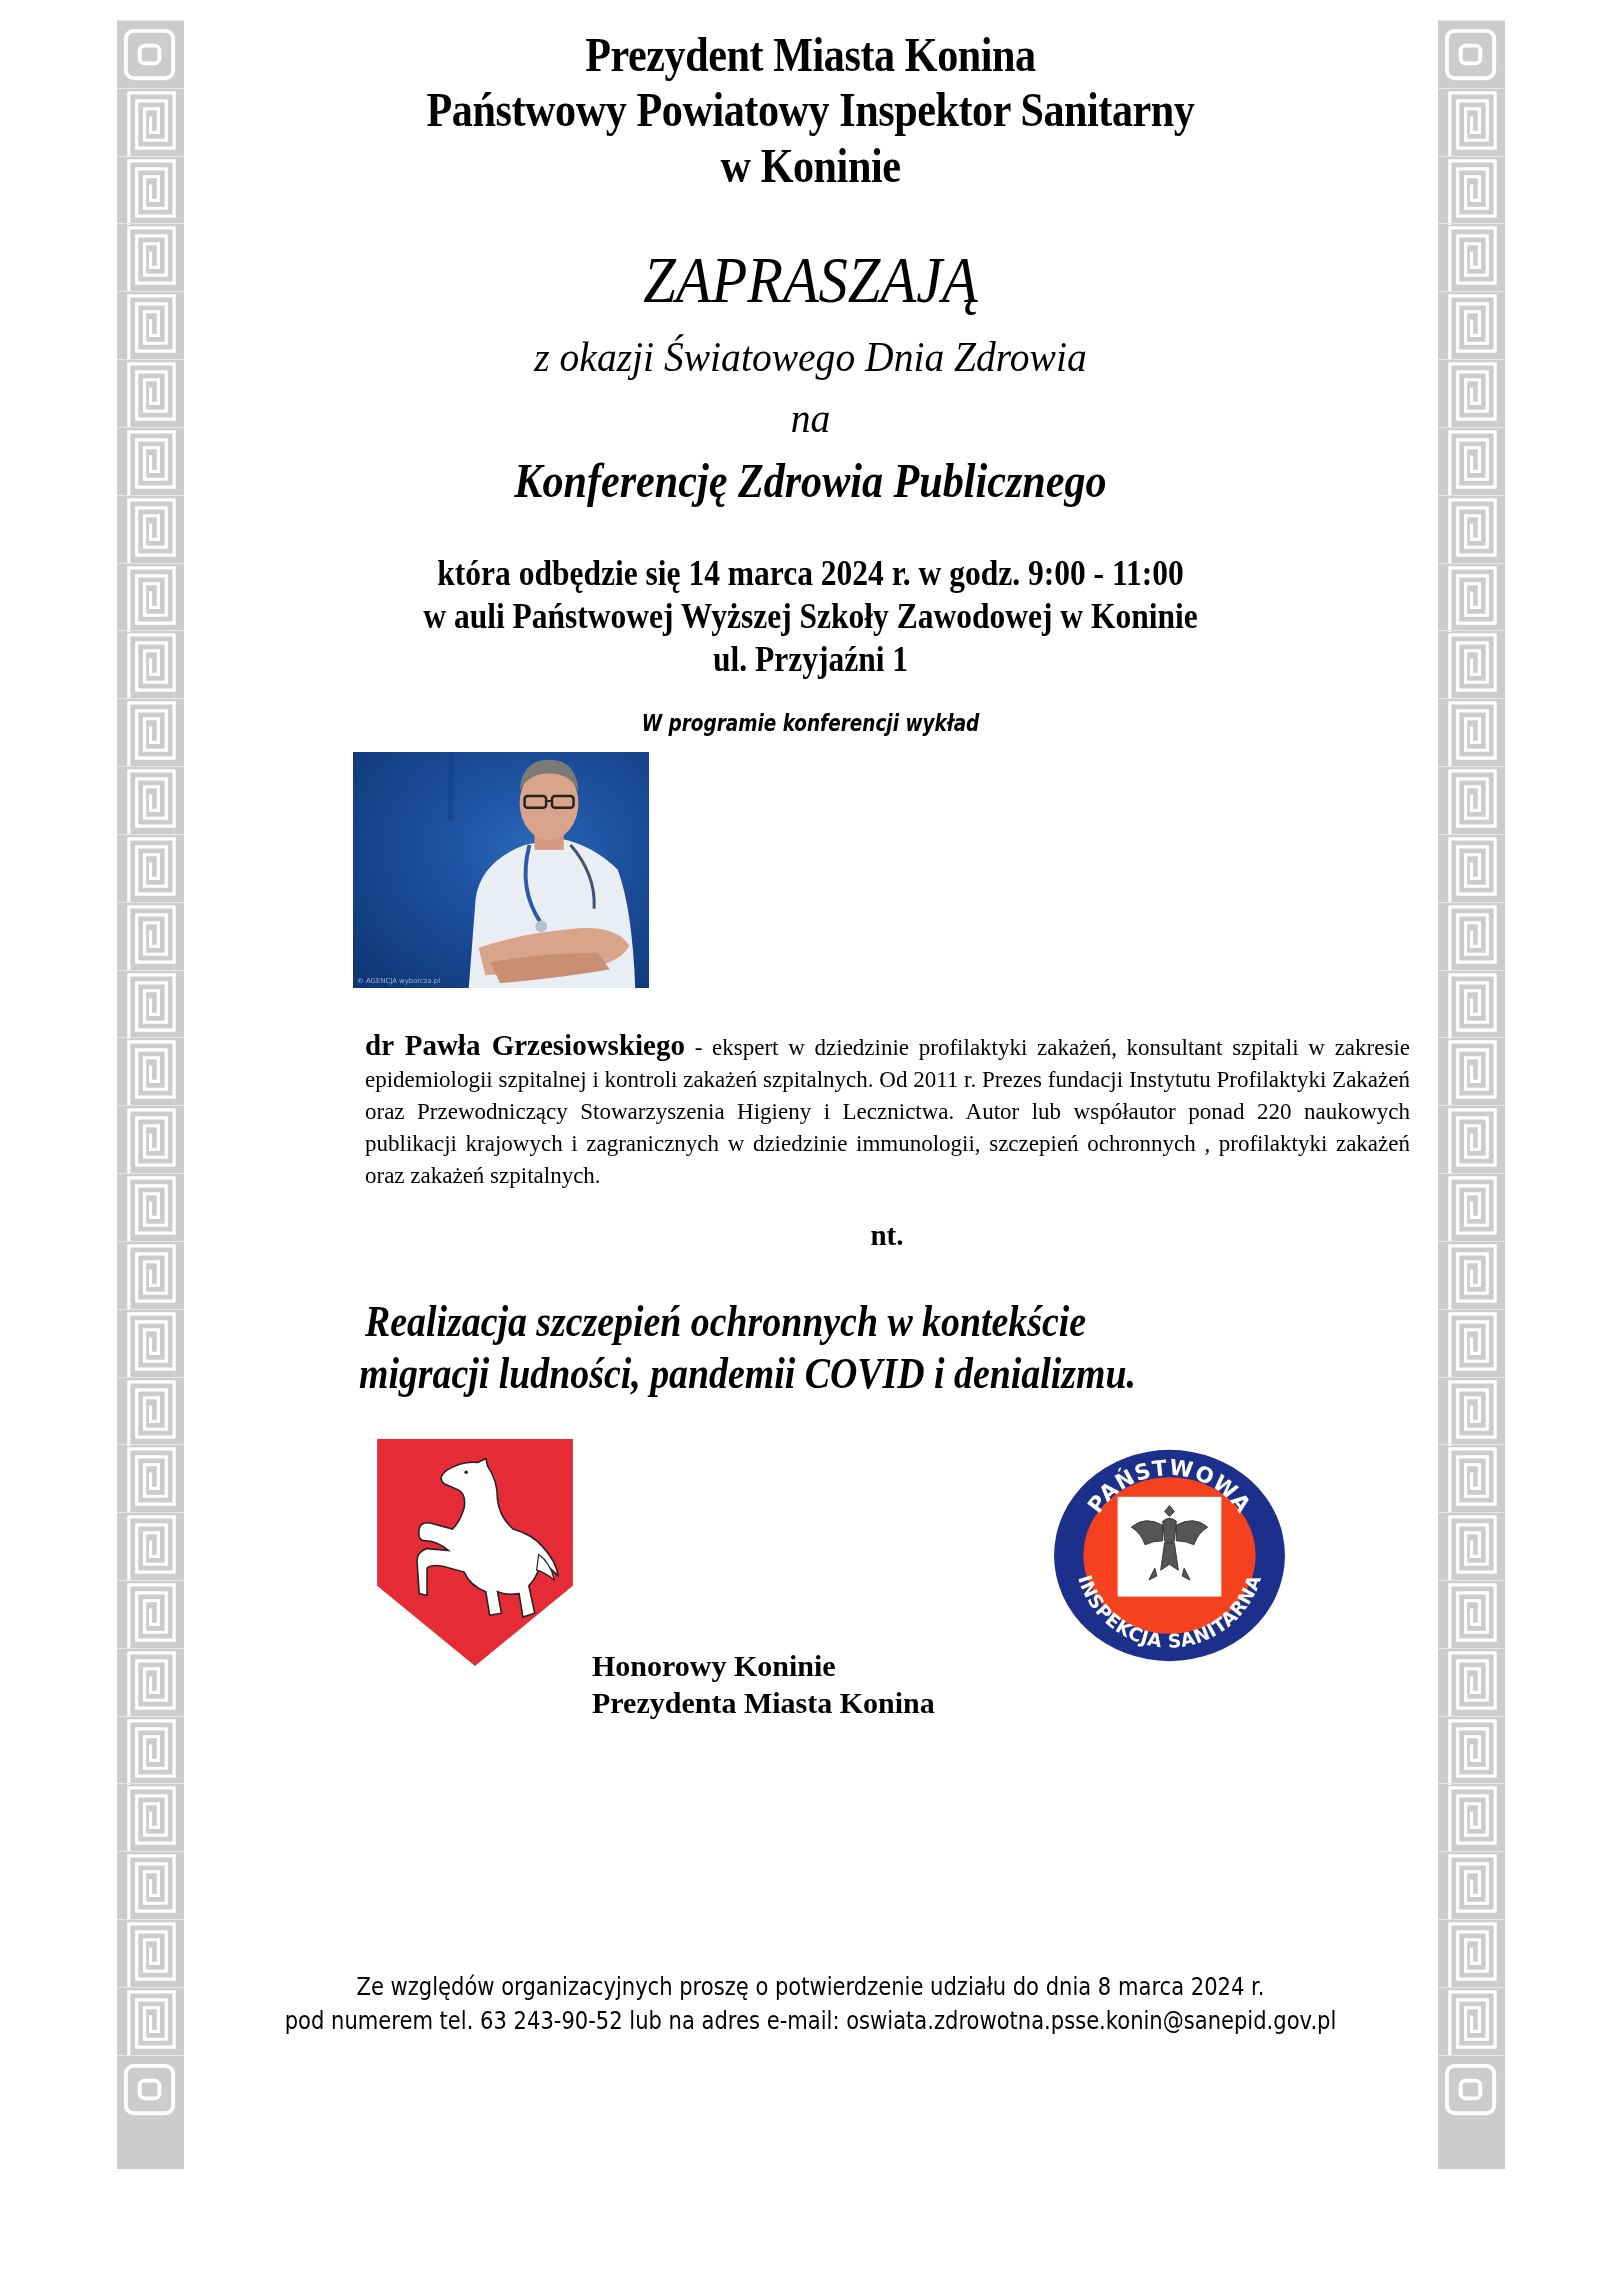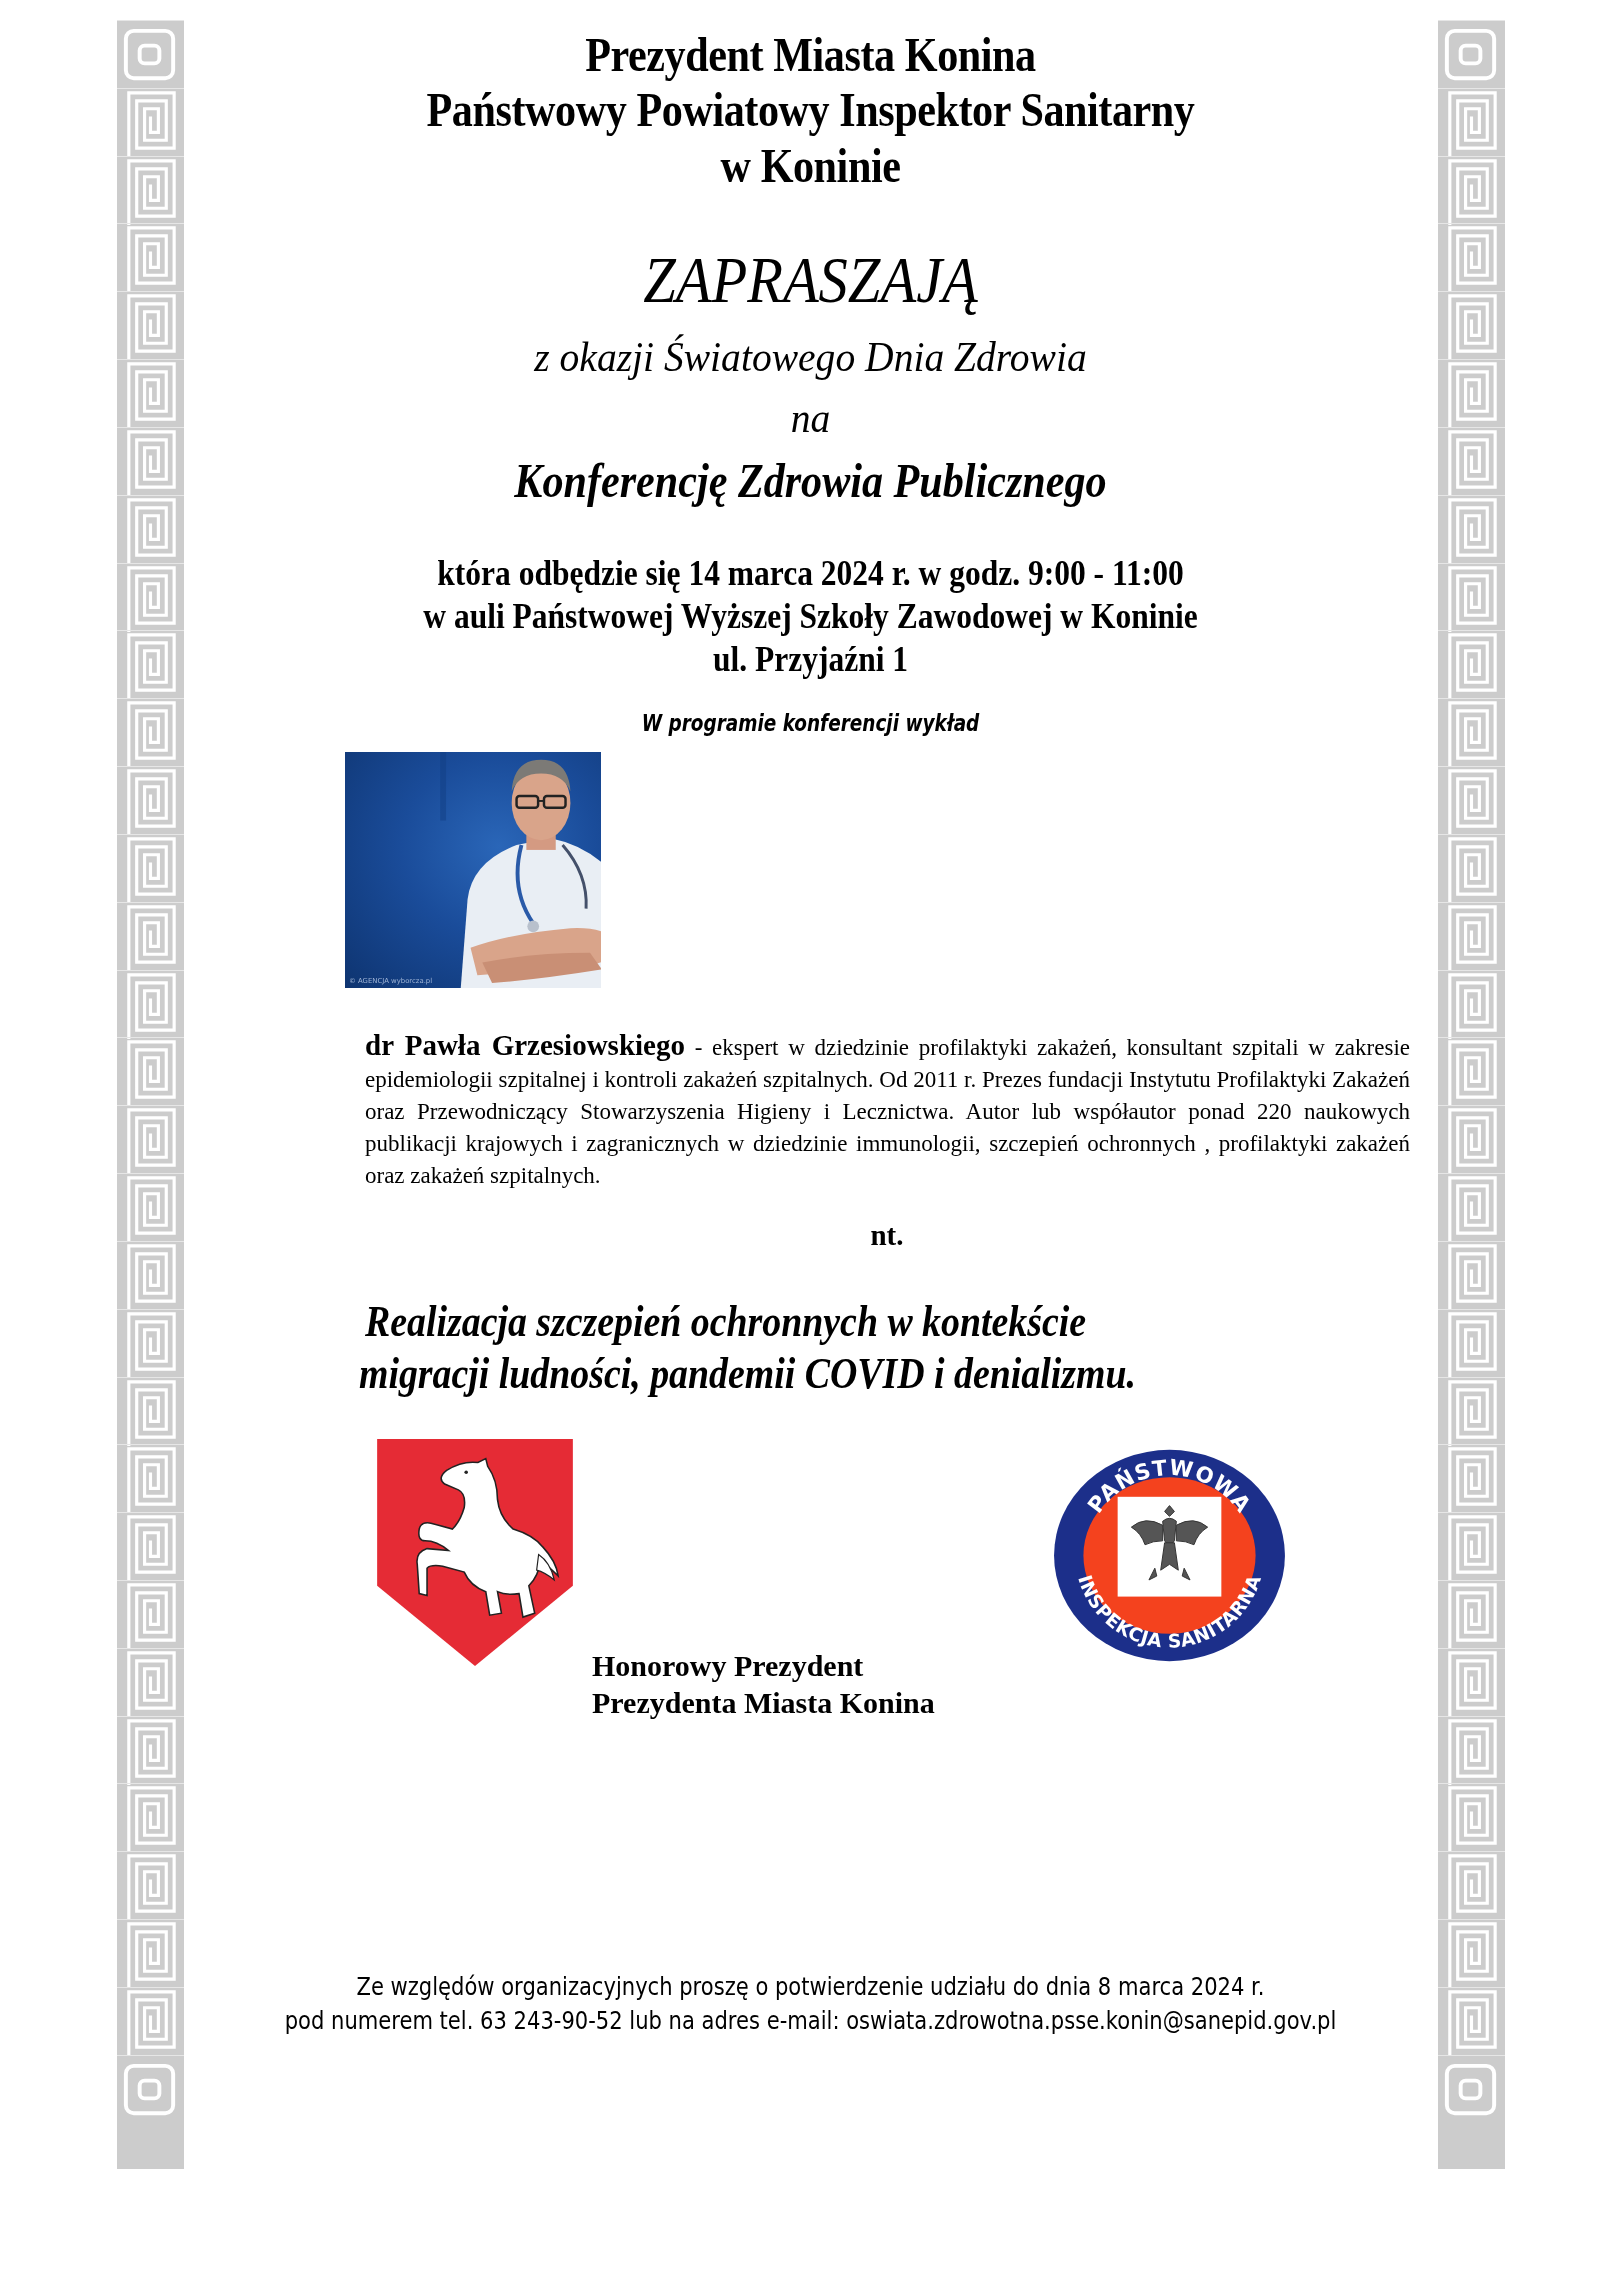--- a/index.html
+++ b/index.html
@@ -14,21 +14,21 @@
   .abs { position:absolute; }
   .center { left:0; width:1621px; text-align:center; }
 
   .h1 { font-weight:bold; font-size:49px; line-height:56px; transform:scaleX(0.86); transform-origin:center; letter-spacing:-0.5px; }
   .invite { font-style:italic; font-size:65px; line-height:69px; transform:scaleX(0.9); }
   .occasion { font-style:italic; font-size:43px; line-height:51px; transform:scaleX(0.92); }
   .conf { font-style:italic; font-weight:bold; font-size:49px; line-height:55px; transform:scaleX(0.86); }
   .when { font-weight:bold; font-size:35px; line-height:44px; transform:scaleX(0.9); }
   .program { font-family:"DejaVu Sans", sans-serif; font-weight:bold; font-style:italic; font-size:22.5px; transform:scaleX(0.82); }
 
-  .photo { left:345px; top:752px; width:256px; height:236px; background: radial-gradient(ellipse at 60% 40%, #2a66b8 0%, #1a4c9a 45%, #0e3470 100%); overflow:hidden; }
+  .photo { left:353px; top:752px; width:296px; height:236px; background: radial-gradient(ellipse at 60% 40%, #2a66b8 0%, #1a4c9a 45%, #0e3470 100%); overflow:hidden; }
   .photo .credit { position:absolute; left:3.9px; bottom:2.9px; font-family:"DejaVu Sans", sans-serif; font-size:6.9px; color:#9fb4d6; filter:blur(0.4px); }
 
   .bio { left:365px; top:1029px; width:1045px; font-size:23px; line-height:32px; text-align:justify; }
   .bio b { font-size:29px; }
   .nt { left:0; width:1774px; text-align:center; top:1219px; font-weight:bold; font-size:29px; }
 
   .lecture { left:365px; top:1296px; font-style:italic; font-weight:bold; font-size:44px; line-height:52px; transform:scaleX(0.86); transform-origin:left; white-space:nowrap; }
 
   .shield { left:376px; top:1439px; width:198px; height:229px; }
   .sanepid { left:1047px; top:1443px; width:245px; height:225px; }
@@ -439,19 +439,19 @@
     <text font-family="DejaVu Sans, sans-serif" font-weight="bold" font-size="22" fill="#ffffff" letter-spacing="1">
       <textPath href="#arcTop" startOffset="50%" text-anchor="middle">PAŃSTWOWA</textPath>
     </text>
     <text font-family="DejaVu Sans, sans-serif" font-weight="bold" font-size="19" fill="#ffffff" letter-spacing="0.5">
       <textPath href="#arcBot" startOffset="50%" text-anchor="middle">INSPEKCJA SANITARNA</textPath>
     </text>
   </svg>
 </div>
 
 <div class="abs patron">
-  <div>Honorowy Prezydent</div>
+  <div>Honorowy Koninie</div>
   <div>Prezydenta Miasta Konina</div>
 </div>
 
 <div class="abs center footer" style="top:1970px;">Ze względów organizacyjnych proszę o potwierdzenie udziału do dnia 8 marca 2024 r.</div>
 <div class="abs center footer" style="top:2004px;">pod numerem tel. 63 243-90-52 lub na adres e-mail: oswiata.zdrowotna.psse.konin@sanepid.gov.pl</div>
 
 
 </body></html>

